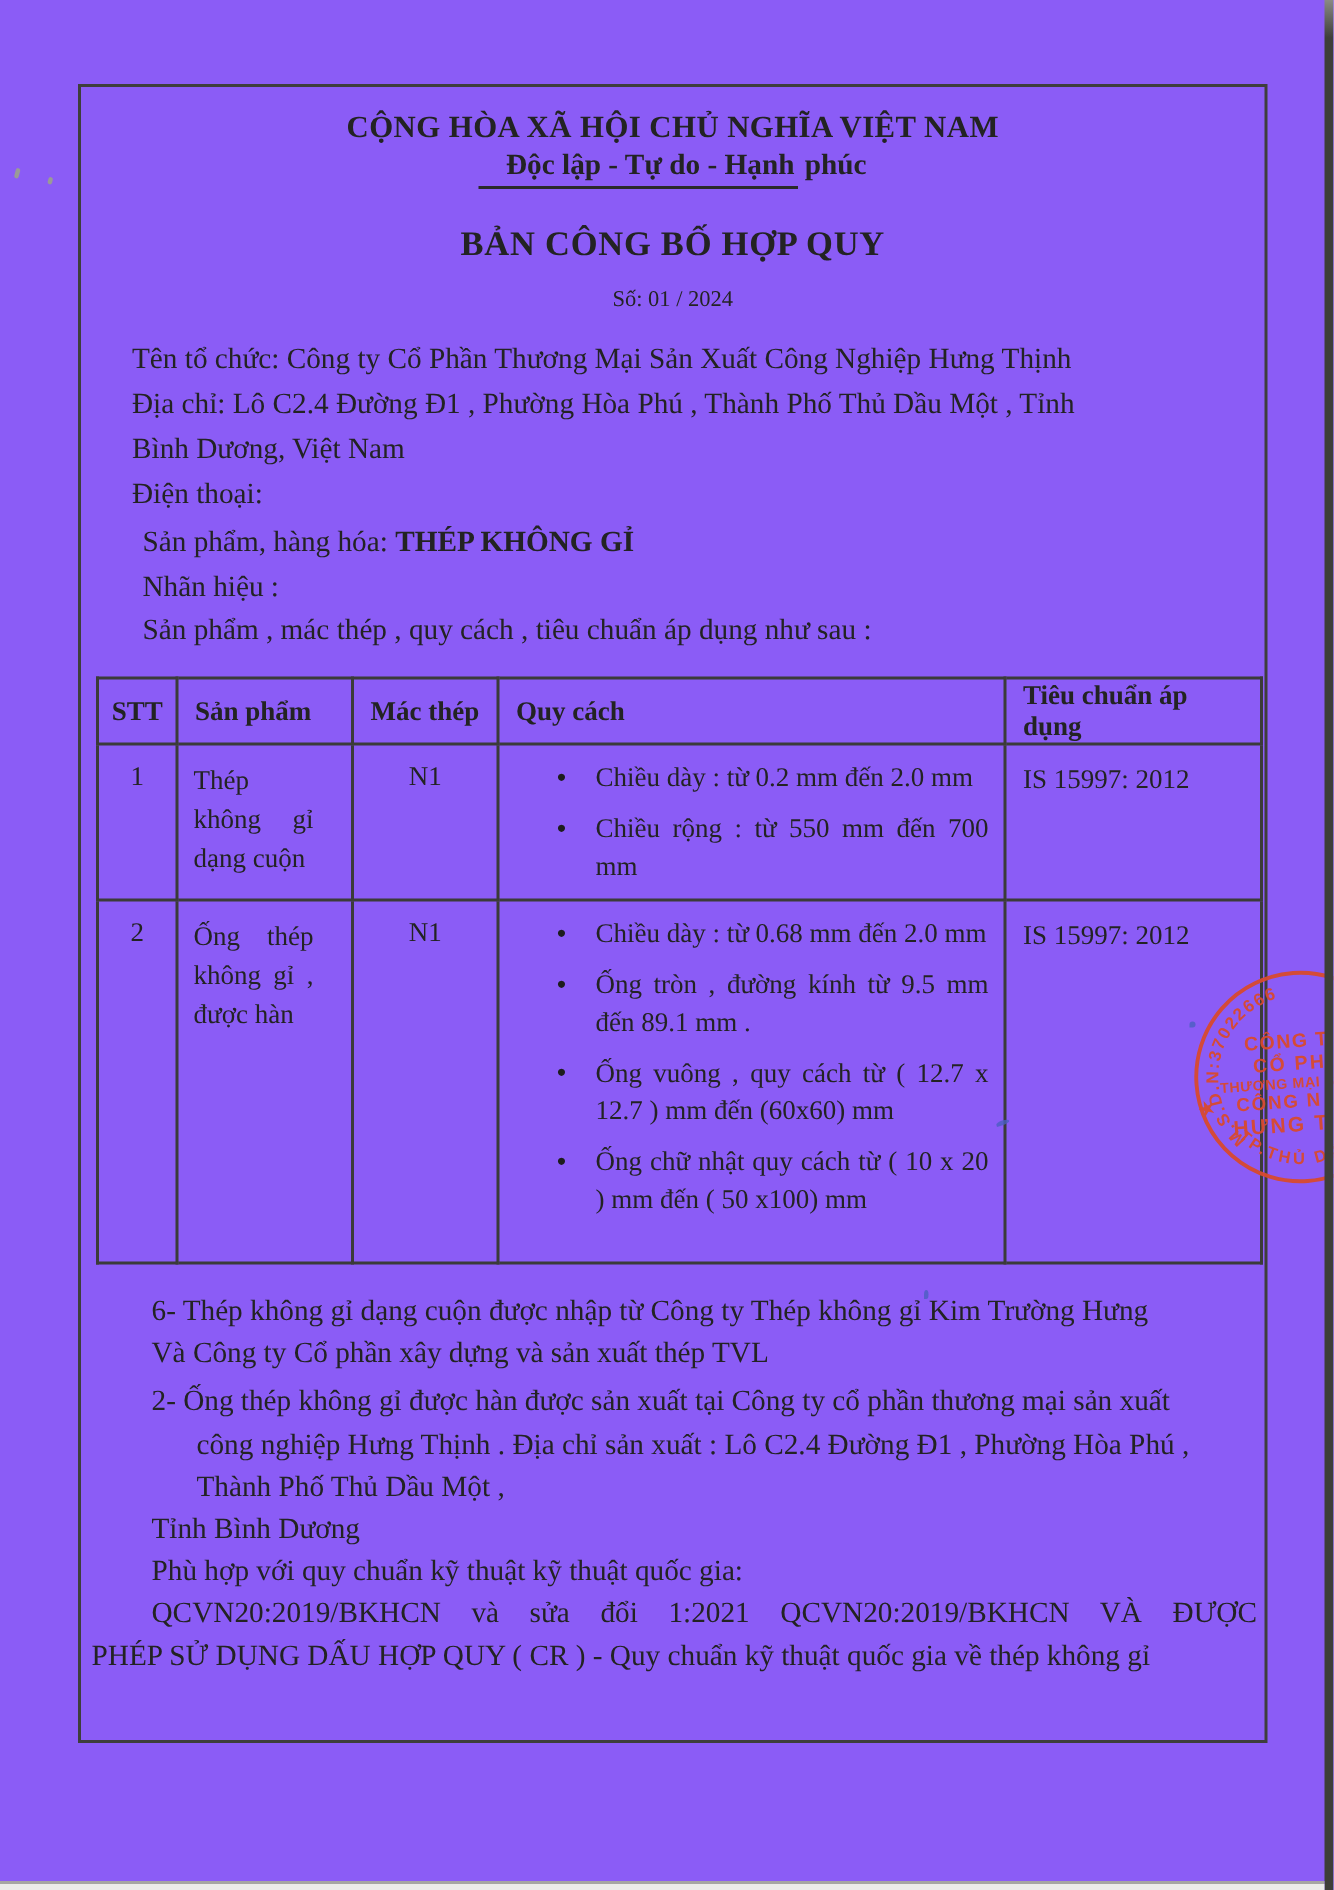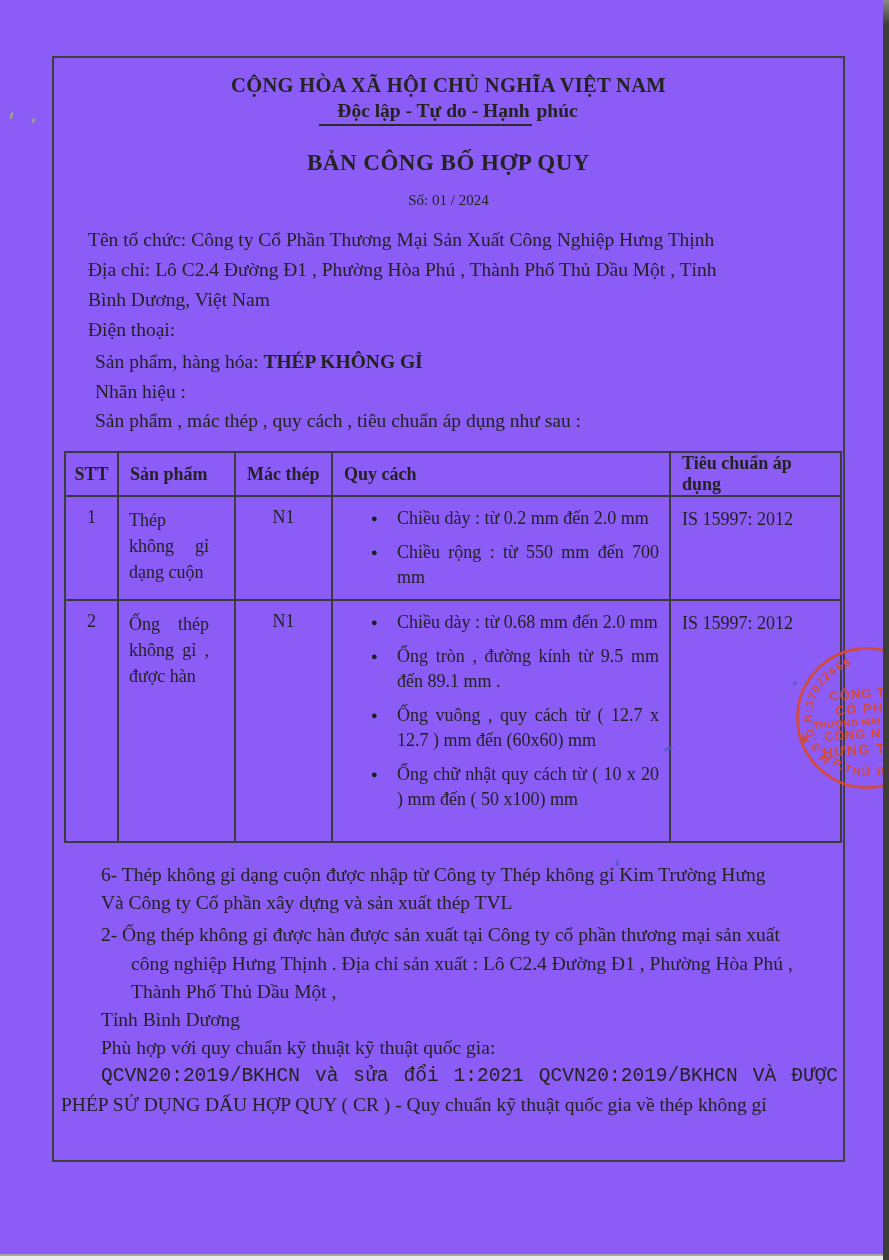--- a/index.html
+++ b/index.html
@@ -52,21 +52,21 @@
   .qlist .bullet { width:26px; flex:none; font-size:11px; line-height:25px; color:#1d1d1d; }
   .qlist .txt { flex:1; text-align:justify; }
 
   
   .notes { position:absolute; left:61px; top:861px; width:779px; font-size:19.5px; }
   .note-line { line-height:28.2px; }
   .i40 { padding-left:40px; }
   .i70 { padding-left:70px;font-family:Liberation Serif, serif; }
   .i0  { padding-left:0; }
   .gap { margin-top:4px; }
-  .just { text-align:justify; text-align-last:justify; padding-right:2px;font-family:Liberation Mono, monospace; }
+  .just { text-align:justify; text-align-last:justify; padding-right:2px; }
 
   
   .stamp { position:absolute; left:760px; top:625px; opacity:.95; pointer-events:none; }
   .stamp circle { stroke:#d84a2e; fill:none; }
   .stamp text { fill:#d84a2e; font-family:"Liberation Sans",sans-serif; font-weight:bold; }
   .arc-top { font-size:11.5px; letter-spacing:1.2px; }
   .arc-bot { font-size:11px; letter-spacing:2.2px; }
   .star { font-size:12px; }
   .cl1 { font-size:13px;   letter-spacing:1px; }
   .cl2 { font-size:13px;   letter-spacing:1.5px; }

